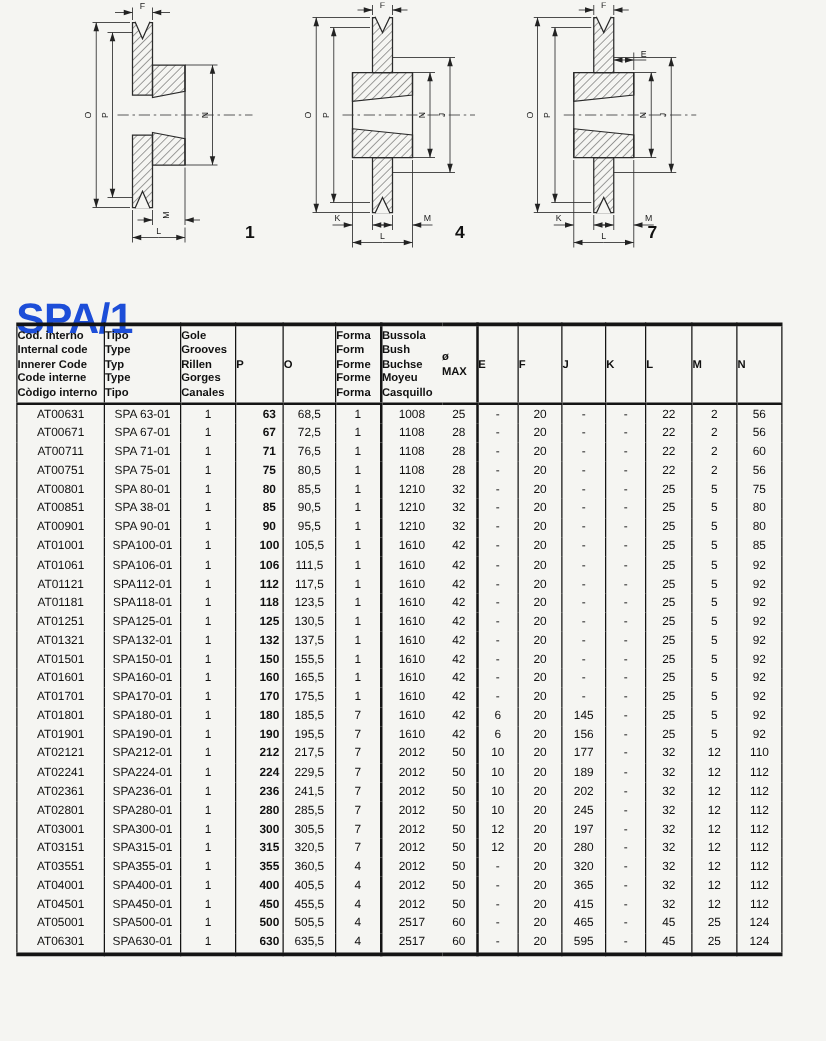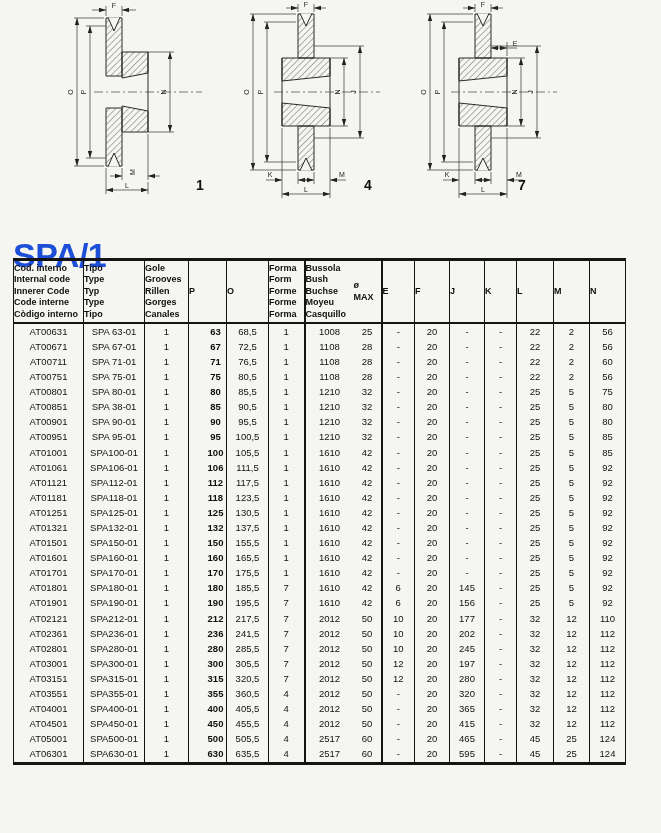--- a/index.html
+++ b/index.html
@@ -389,37 +389,20 @@
         <td class="c7">32</td>
         <td class="c8">-</td>
         <td class="c9">20</td>
         <td class="c10">-</td>
         <td class="c11">-</td>
         <td class="c12">25</td>
         <td class="c13">5</td>
         <td class="c14">80</td>
       </tr>
       <tr>
-        <td class="c0">AT00951</td>
-        <td class="c1">SPA 95-01</td>
-        <td class="c2">1</td>
-        <td class="c3 bold">95</td>
-        <td class="c4">100,5</td>
-        <td class="c5">1</td>
-        <td class="c6">1210</td>
-        <td class="c7">32</td>
-        <td class="c8">-</td>
-        <td class="c9">20</td>
-        <td class="c10">-</td>
-        <td class="c11">-</td>
-        <td class="c12">25</td>
-        <td class="c13">5</td>
-        <td class="c14">85</td>
-      </tr>
-      <tr>
         <td class="c0">AT01001</td>
         <td class="c1">SPA100-01</td>
         <td class="c2">1</td>
         <td class="c3 bold">100</td>
         <td class="c4">105,5</td>
         <td class="c5">1</td>
         <td class="c6">1610</td>
         <td class="c7">42</td>
         <td class="c8">-</td>
         <td class="c9">20</td>
@@ -608,20 +591,37 @@
         <td class="c5">7</td>
         <td class="c6">2012</td>
         <td class="c7">50</td>
         <td class="c8">10</td>
         <td class="c9">20</td>
         <td class="c10">177</td>
         <td class="c11">-</td>
         <td class="c12">32</td>
         <td class="c13">12</td>
         <td class="c14">110</td>
+      </tr>
+      <tr>
+        <td class="c0">AT02241</td>
+        <td class="c1">SPA224-01</td>
+        <td class="c2">1</td>
+        <td class="c3 bold">224</td>
+        <td class="c4">229,5</td>
+        <td class="c5">7</td>
+        <td class="c6">2012</td>
+        <td class="c7">50</td>
+        <td class="c8">10</td>
+        <td class="c9">20</td>
+        <td class="c10">189</td>
+        <td class="c11">-</td>
+        <td class="c12">32</td>
+        <td class="c13">12</td>
+        <td class="c14">112</td>
       </tr>
       <tr>
         <td class="c0">AT02361</td>
         <td class="c1">SPA236-01</td>
         <td class="c2">1</td>
         <td class="c3 bold">236</td>
         <td class="c4">241,5</td>
         <td class="c5">7</td>
         <td class="c6">2012</td>
         <td class="c7">50</td>

